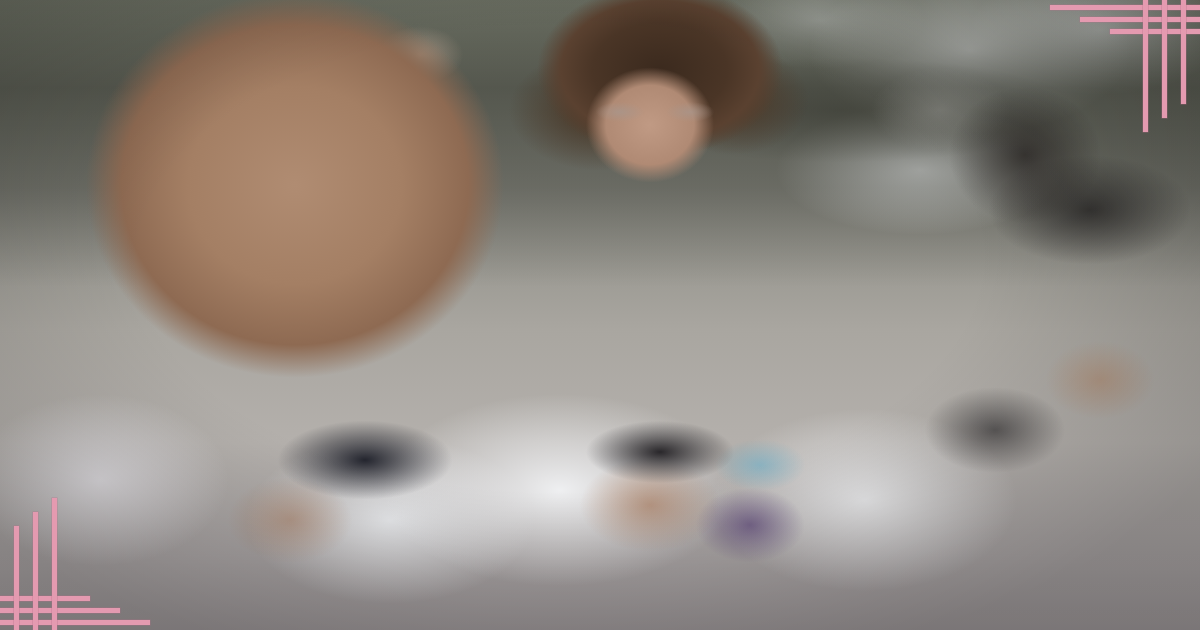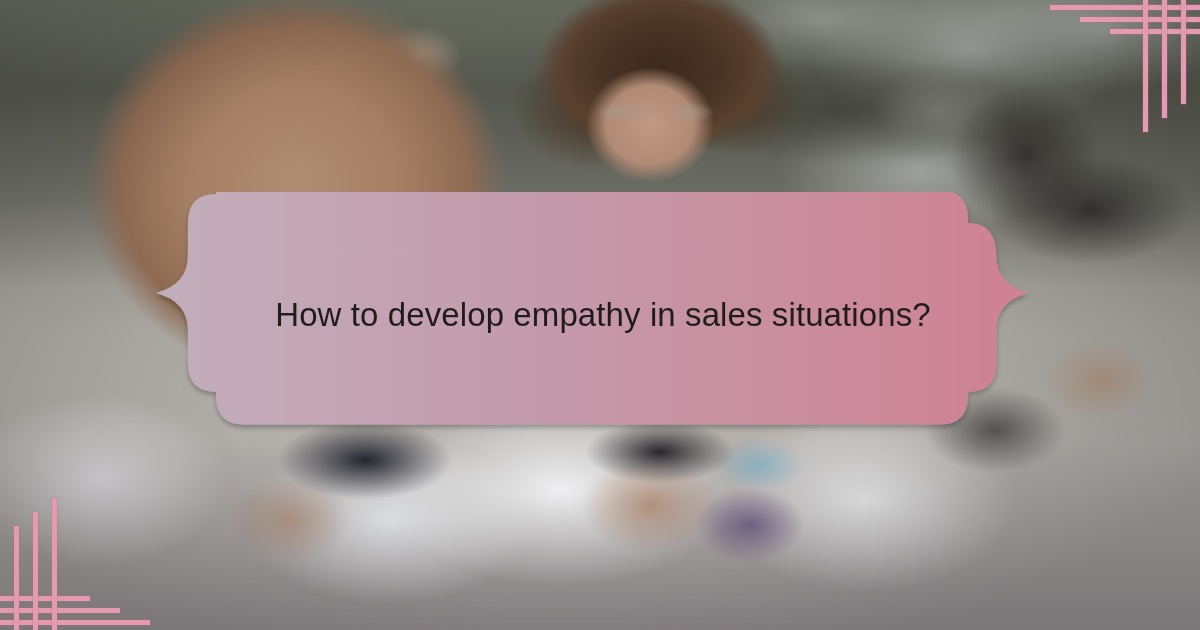--- a/index.html
+++ b/index.html
@@ -180,52 +180,14 @@
 
   <div class="corner-ornament" id="orn-bl">
       <div class="orn-line" style="left: 0px; top: 620px; width: 150px; height: 5px; background: rgb(228, 154, 176);"></div>
       <div class="orn-line" style="left: 0px; top: 608px; width: 120px; height: 5px; background: rgb(228, 154, 176);"></div>
       <div class="orn-line" style="left: 0px; top: 596px; width: 90px; height: 5px; background: rgb(228, 154, 176);"></div>
       <div class="orn-line" style="left: 52px; top: 498px; width: 5px; height: 132px; background: rgb(228, 154, 176);"></div>
       <div class="orn-line" style="left: 33px; top: 512px; width: 5px; height: 118px; background: rgb(228, 154, 176);"></div>
       <div class="orn-line" style="left: 14px; top: 526px; width: 5px; height: 104px; background: rgb(228, 154, 176);"></div>
     </div>
 
-  <div class="banner-wrap">
-    <svg class="banner-svg" viewBox="0 0 990 245" preserveAspectRatio="none">
-      <defs>
-        <linearGradient id="bannerGrad" x1="0" y1="0" x2="1" y2="0">
-          <stop offset="0%" stop-color="#c2aebb"></stop>
-          <stop offset="45%" stop-color="#c49aaa"></stop>
-          <stop offset="100%" stop-color="#cf8193"></stop>
-        </linearGradient>
-        <filter id="bannerShadow" x="-10%" y="-10%" width="120%" height="130%">
-          <feDropShadow dx="0" dy="3" stdDeviation="3" flood-color="#000" flood-opacity="0.28"></feDropShadow>
-        </filter>
-      </defs>
-      <path filter="url(#bannerShadow)" fill="url(#bannerGrad)" d="
-        M 112,18
-        L 852,18
-        Q 882,18 882,48
-        L 882,52
-        Q 912,52 912,86
-        Q 912,116 946,125
-        Q 912,134 912,164
-        L 912,198
-        Q 912,228 882,228
-        L 882,232
-        Q 882,262 852,262
-        L 112,262
-        Q 82,262 82,232
-        L 82,228
-        Q 52,228 52,198
-        L 52,164
-        Q 52,134 18,125
-        Q 52,116 52,86
-        L 52,52
-        Q 52,22 82,22
-        L 82,18
-        Z" transform="translate(34,-19) scale(0.94,0.96)"></path>
-    </svg>
-    <div class="banner-text" style="color: rgb(32, 28, 29);">How to develop empathy in sales situations?</div>
-  </div>
 
 </div>
 
 </body></html>

